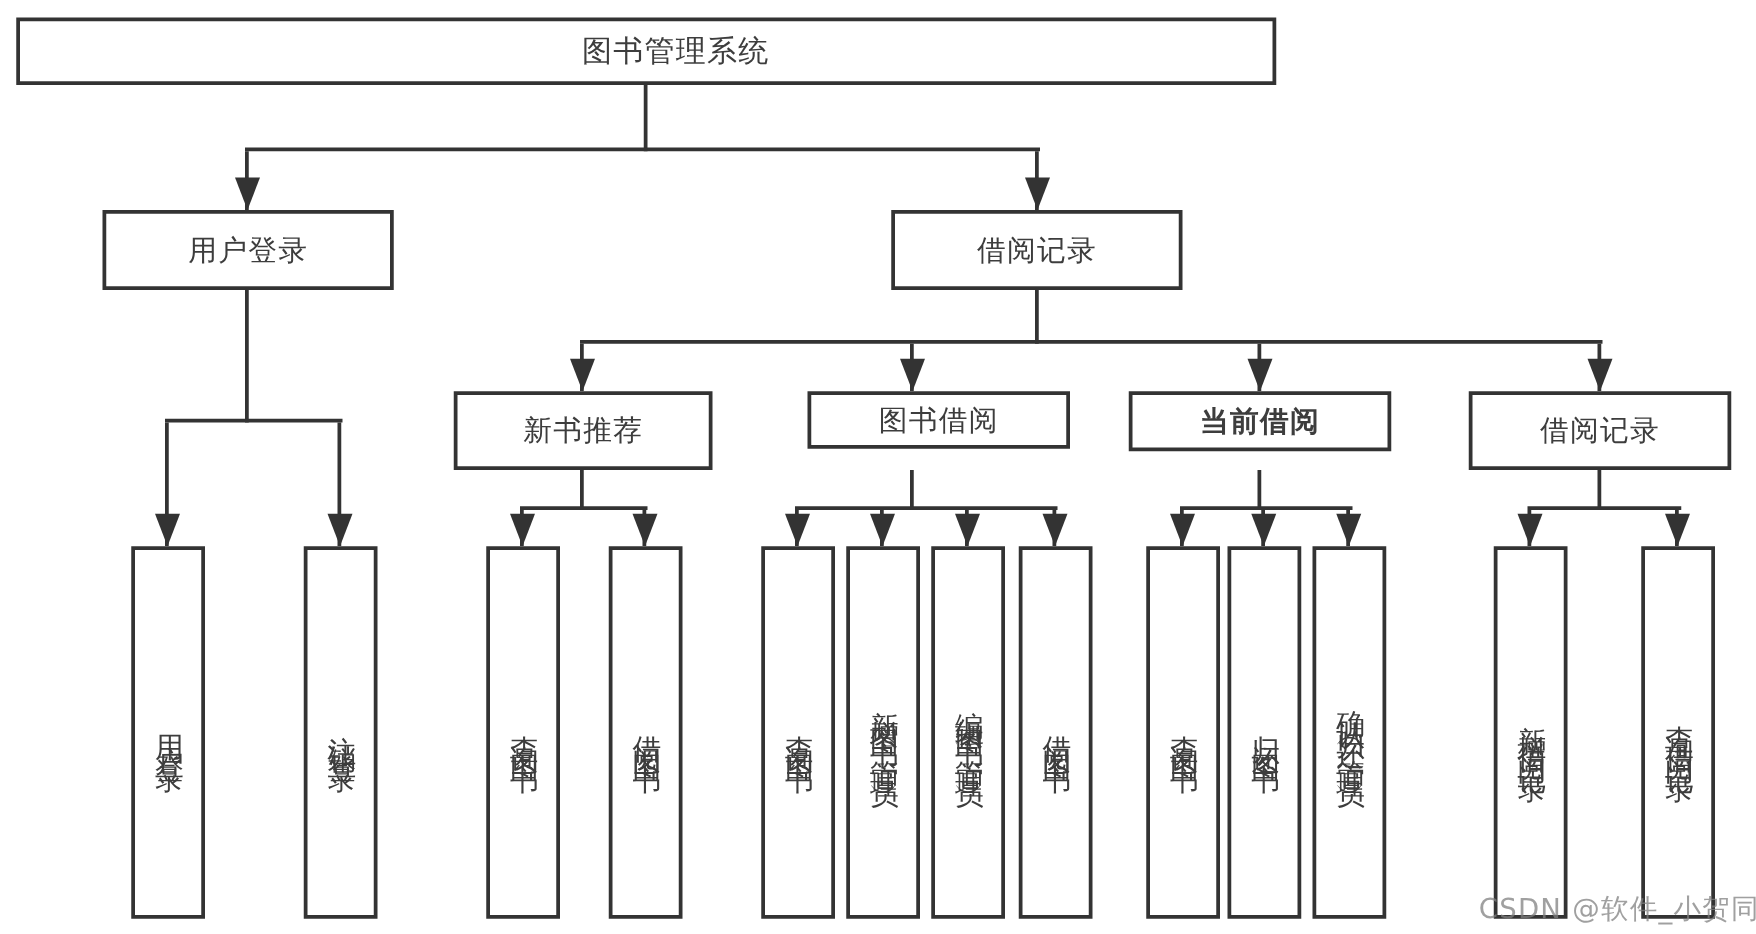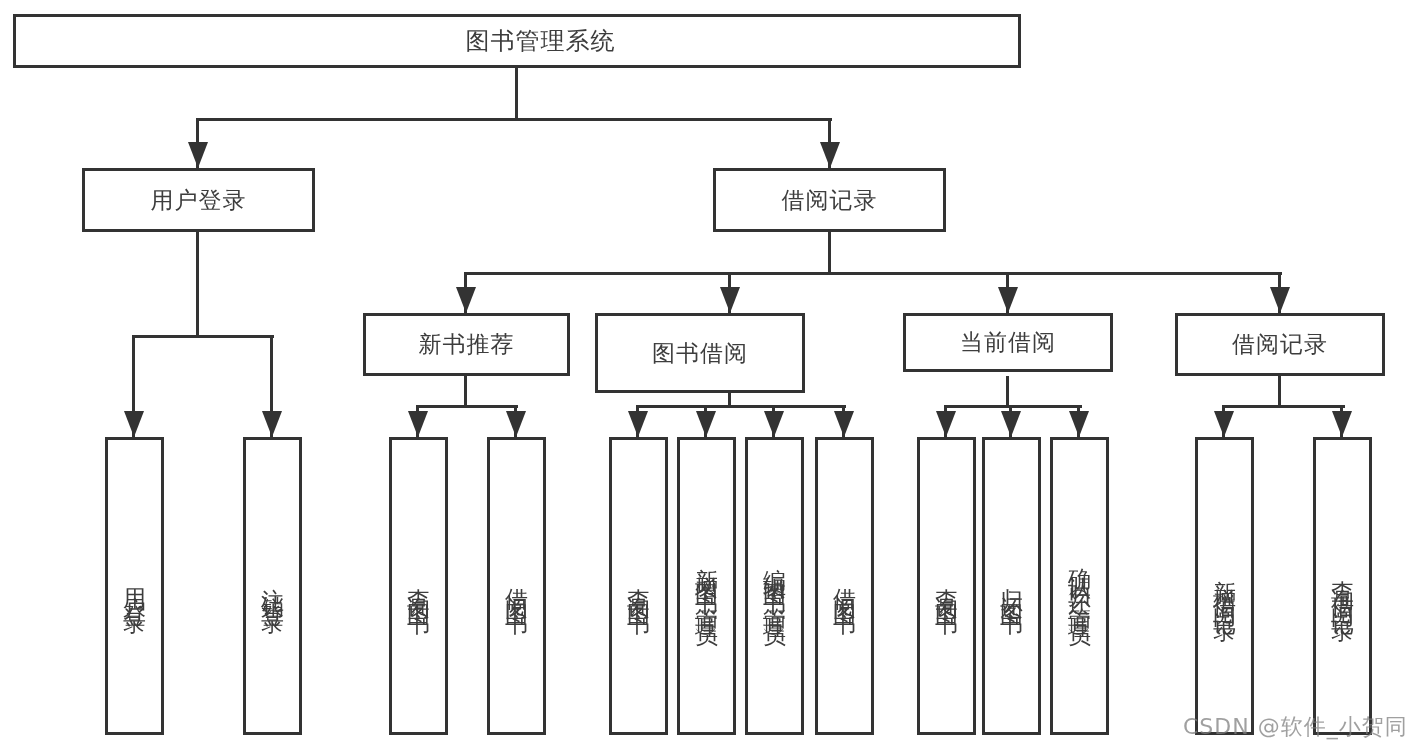--- a/index.html
+++ b/index.html
@@ -84,25 +84,25 @@
   </div>
 
   <div class="hbox" style="left:713px; top:168px; width:233px; height:64px;">
     <span>借阅记录</span>
   </div>
 
   <div class="hbox" style="left:363px; top:313px; width:207px; height:63px;">
     <span>新书推荐</span>
   </div>
 
-  <div class="hbox" style="left:595px; top:313px; width:210px; height:80px;">
+  <div class="hbox" style="left:646px; top:313px; width:210px; height:46px;">
     <span>图书借阅</span>
   </div>
 
-  <div class="hbox" style="left:903px; top:313px; width:210px; height:59px;">
+  <div class="hbox" style="left:903px; top:313px; width:210px; height:48px;font-weight:bold;">
     <span>当前借阅</span>
   </div>
 
   <div class="hbox" style="left:1175px; top:313px; width:210px; height:63px;">
     <span>借阅记录</span>
   </div>
 
   <div class="vbox" style="left:105px;">
     <span class="vtext">用户登录</span>
   </div>

